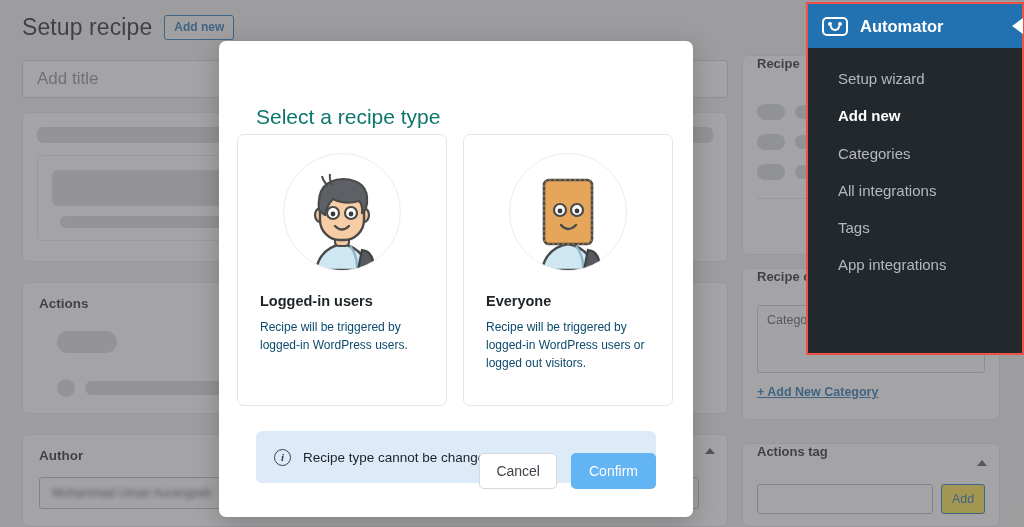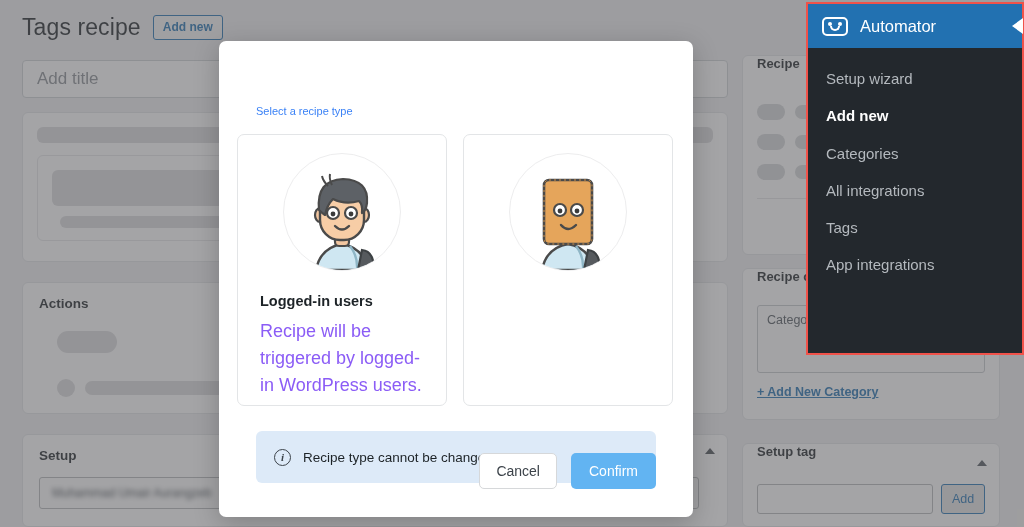--- a/index.html
+++ b/index.html
@@ -109,55 +109,55 @@
     position: absolute; left: 14px; top: 116px;
     font-size: 12.5px; color: #2271b1; text-decoration: underline; font-weight: 700;
   }
 
   .tag-input {
     position: absolute; left: 14px; top: 40px; width: 176px; height: 30px;
     border: 1px solid #b5b8bb; border-radius: 3px; background: #fff;
   }
   .tag-add-btn {
     position: absolute; left: 198px; top: 40px; width: 44px; height: 30px;
-    border: 1px solid #2271b1; border-radius: 3px; background: #e5e5e5;
+    border: 1px solid #2271b1; border-radius: 3px; background: #fde047;
     color: #2271b1; font-size: 12.5px; display: flex;
     align-items: center; justify-content: center;
   }
 
   .side-collapse {
     position: absolute; left: 705px; top: 448px; width: 0; height: 0;
     border-left: 5px solid transparent; border-right: 5px solid transparent;
     border-bottom: 6px solid #4b5056;
   }
 
   
   .modal {
     position: absolute; left: 219px; top: 41px; width: 474px; height: 476px;
     background: #fff; border-radius: 7px; z-index: 60;
     box-shadow: 0 6px 26px rgba(0,0,0,0.22);
   }
   .modal-title {
     position: absolute; left: 37px; top: 64px;
-    font-size: 11px; color: #3b82f6; font-weight: 400;
+    font-size: 21px; color: #0f766e; font-weight: 400;
   }
   .cards { position: absolute; left: 18px; top: 57px; display: flex; gap: 22px; }
   .type-card {
     width: 210px; height: 272px;
     border: 1px solid #e3e5e7; border-radius: 7px; background: #fff;
     padding: 18px 22px 0;
   }
   .avatar-wrap {
     width: 118px; height: 118px; margin: 0 auto 22px;
     border: 1px solid #ededee; border-radius: 50%;
     display: flex; align-items: flex-end; justify-content: center;
     overflow: hidden; background: #fff;
   }
   .card-title { font-size: 14.5px; font-weight: 700; color: #1d2327; margin-bottom: 9px; }
-  .card-desc { font-size: 18px; color: #8b5cf6; line-height: 1.5; }
+  .card-desc { font-size: 12px; color: #0c4a6e; line-height: 1.5; }
 
   .notice {
     position: absolute; left: 37px; top: 390px; width: 400px; height: 52px;
     background: #ddeaf8; border-radius: 6px;
     display: flex; align-items: center; gap: 12px; padding: 0 18px;
   }
   .notice-text { font-size: 13.5px; color: #1d2327; }
   .info-circle {
     width: 17px; height: 17px; border-radius: 50%; border: 1.4px solid #3c434a;
     display: flex; align-items: center; justify-content: center;
@@ -199,42 +199,42 @@
     position: absolute; top: 3px; width: 4.4px; height: 4.4px;
     border-radius: 50%; background: #fff;
   }
   .am-eye.l { left: 3.6px; }
   .am-eye.r { right: 3.6px; }
   .am-mouth {
     position: absolute; left: 50%; transform: translateX(-50%);
     bottom: 2.4px; width: 10px; height: 5px; border: 2.2px solid #fff;
     border-top: none; border-radius: 0 0 9px 9px;
   }
-  .am-title { font-size: 16.5px; color: #fff; }
+  .am-title { font-size: 16.5px; color: #fff; font-weight: bold; }
   .am-collapse {
     position: absolute; right: -1px; top: 14px; width: 0; height: 0;
     border-top: 8px solid transparent; border-bottom: 8px solid transparent;
     border-right: 11px solid #fff;
   }
-  .am-list { padding: 12px 0 0; }
+  .am-list { padding: 12px 0 0; margin-left: 12px; }
   .am-item {
     padding: 7px 16px 7px 18px; font-size: 15px; color: #b4b9be;
     line-height: 1.55;
   }
   .am-item.current { color: #fff; font-weight: 700; }
 </style>
 </head>
 <body>
 
 <div id="root">
 
   <div class="bg-page">
 
     <div class="page-head">
-      <span class="page-title">Tags recipe</span>
+      <span class="page-title">Setup recipe</span>
       <span class="add-new-btn">Add new</span>
     </div>
 
     <div class="title-input">Add title</div>
 
     <div class="panel sk-triggers">
       <div class="sk-bar" style="left:14px; top:14px; width:676px; height:16px;"></div>
       <div class="sk-inner-card" style="left:14px; top:42px; width:295px; height:86px;">
         <div class="sk-bar" style="left:14px; top:14px; width:214px; height:36px;"></div>
         <div class="sk-bar" style="left:22px; top:60px; width:178px; height:12px;"></div>
@@ -246,21 +246,21 @@
     </div>
 
     <div class="panel sk-actions">
       <span class="panel-label">Actions</span>
       <div class="sk-bar" style="left:34px; top:48px; width:60px; height:22px; border-radius:11px;"></div>
       <div class="sk-bar" style="left:34px; top:96px; width:18px; height:18px; border-radius:50%;"></div>
       <div class="sk-bar" style="left:62px; top:98px; width:148px; height:14px; border-radius:7px;"></div>
     </div>
 
     <div class="panel sk-author">
-      <span class="panel-label">Setup</span>
+      <span class="panel-label">Author</span>
       <div class="author-field">
         <span class="author-value">Muhammad Umair Aurangzeb</span>
         <span class="sel-caret"></span>
       </div>
     </div>
 
     <div class="side-collapse"></div>
 
     <div class="panel rp rp-recipe">
       <span class="rp-head">Recipe</span>
@@ -282,21 +282,21 @@
 
     <div class="panel rp rp-category">
       <span class="rp-head">Recipe category</span>
       <div class="cat-box">
         <span>Categories</span>
       </div>
       <span class="add-cat-link">+ Add New Category</span>
     </div>
 
     <div class="panel rp rp-tag">
-      <span class="rp-head">Setup tag</span>
+      <span class="rp-head">Actions tag</span>
       <span class="rp-toggle"></span>
       <div class="tag-input"></div>
       <div class="tag-add-btn">Add</div>
     </div>
   </div>
 
   <div class="bg-dim"></div>
 
   <div class="modal">
     <span class="modal-title">Select a recipe type</span>
@@ -348,20 +348,22 @@
             <rect x="28" y="14" width="48" height="64" rx="5" fill="none" stroke="#cf8f46" stroke-width="1" stroke-dasharray="2 3"></rect>
 
             <circle cx="44" cy="44" r="6" fill="#fff" stroke="#4a4a4a" stroke-width="2.2"></circle>
             <circle cx="61" cy="44" r="6" fill="#fff" stroke="#4a4a4a" stroke-width="2.2"></circle>
             <circle cx="44" cy="45" r="2.4" fill="#3a3a3a"></circle>
             <circle cx="61" cy="45" r="2.4" fill="#3a3a3a"></circle>
 
             <path d="M45 59 q7 8 15 0" fill="none" stroke="#4a4a4a" stroke-width="2.4" stroke-linecap="round"></path>
           </svg>
         </div>
+        <div class="card-title">Everyone</div>
+        <div class="card-desc">Recipe will be triggered by logged-in WordPress users or logged out visitors.</div>
       </div>
     </div>
 
     <div class="notice">
       <span class="info-circle">i</span>
       <span class="notice-text">Recipe type cannot be changed later.</span>
     </div>
 
     <div class="modal-actions">
       <div class="btn-cancel">Cancel</div>

